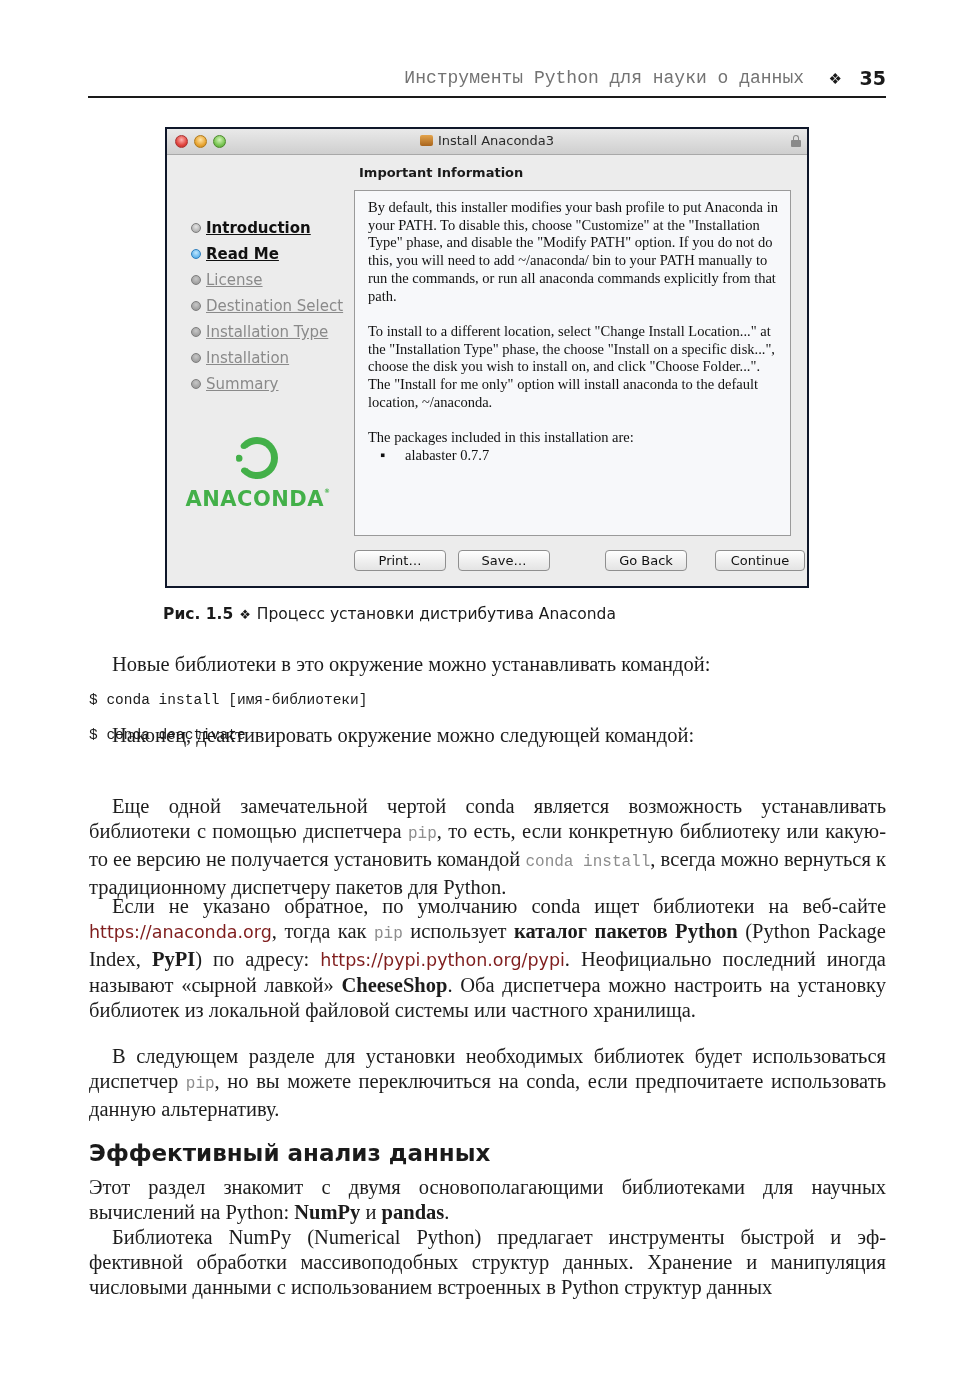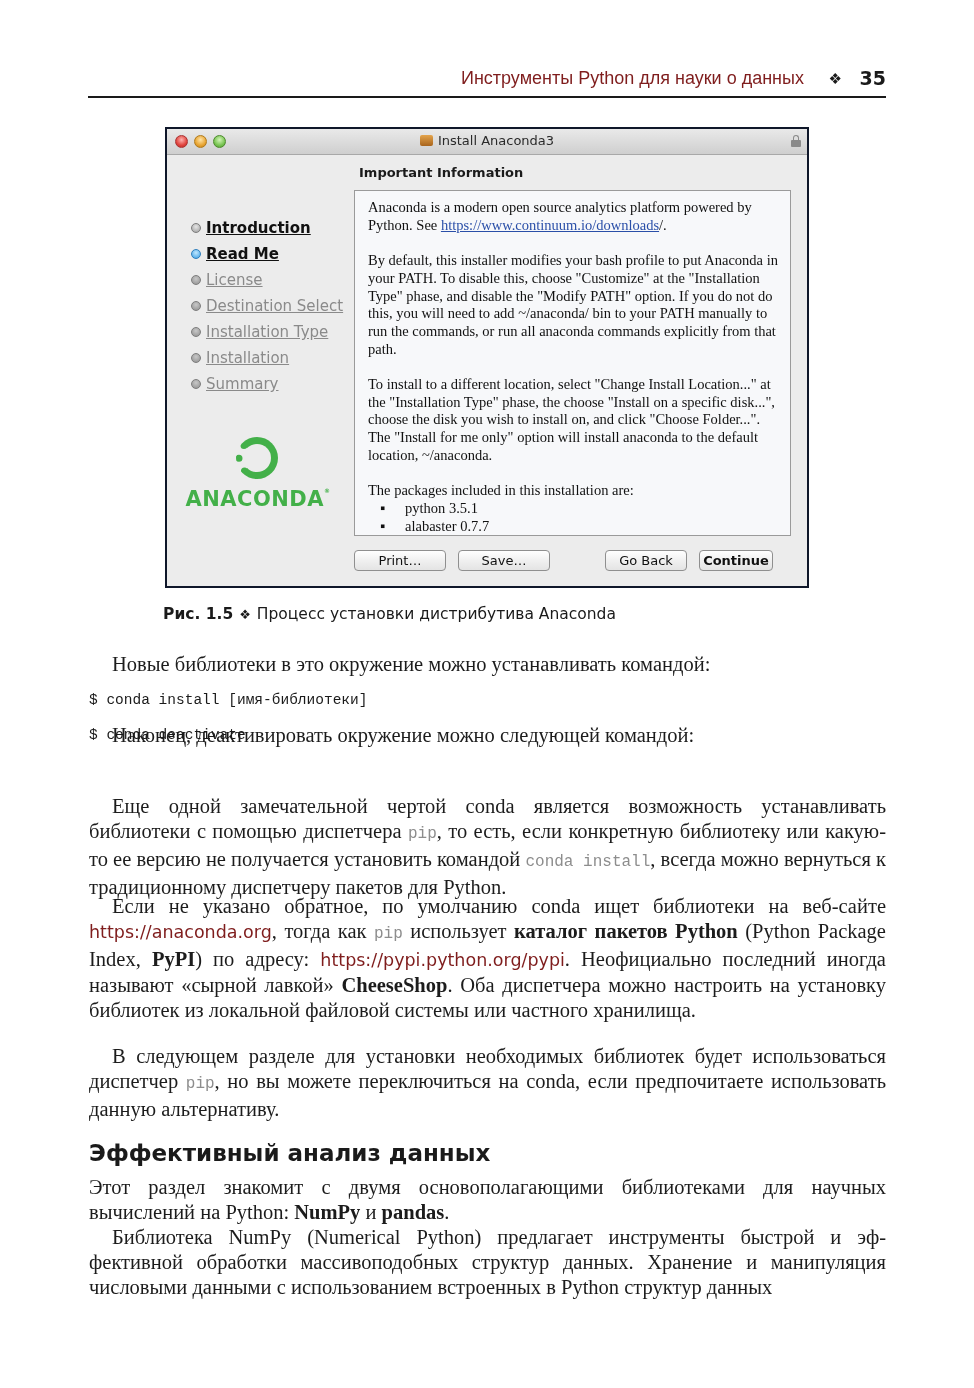--- a/index.html
+++ b/index.html
@@ -1,21 +1,21 @@
 <!DOCTYPE html>
 <html><head>
 <meta charset="utf-8">
 <style>
   * { box-sizing: border-box; margin: 0; padding: 0; }
   html, body { width: 974px; height: 1388px; background: #ffffff; }
   body { position: relative; font-family: "Liberation Serif", serif; color: #1a1a1a; overflow: hidden; }
 
   
   .running-header { position: absolute; left: 88px; top: 64px; width: 798px; height: 34px; border-bottom: 2px solid #1a1a1a; }
-  .running-header .rh-title { position: absolute; right: 82px; top: 4px; font-family: Liberation Sans, sans-serif; font-size: 18px; color: #7f1d1d; text-align: center; }
+  .running-header .rh-title { position: absolute; right: 82px; top: 4px; font-family: Liberation Mono, monospace; font-size: 18px; color: #737373; text-align: center; }
   .running-header .rh-sep { position: absolute; right: 44px; top: 6px; font-size: 15px; color: #1a1a1a; }
   .running-header .rh-page { position: absolute; right: 0; top: 3px; font-family: "DejaVu Sans", sans-serif; font-weight: bold; font-size: 19px; color: #1a1a1a; }
 
   
   .figure { position: absolute; left: 165px; top: 127px; width: 644px; height: 461px; border: 2px solid #0f172a; background: #ececec; }
   .titlebar { position: absolute; left: 0; top: 0; width: 100%; height: 26px; background: linear-gradient(#e9e9e9, #cfcfcf); border-bottom: 1px solid #a8a8a8; }
   .traffic { position: absolute; top: 6px; width: 13px; height: 13px; border-radius: 50%; }
   .traffic.red { left: 8px; background: radial-gradient(circle at 50% 35%, #ffb3b0, #e0443e 60%, #b32a25); border: 1px solid #a33; }
   .traffic.yellow { left: 27px; background: radial-gradient(circle at 50% 35%, #ffe4a6, #e8a534 60%, #c07e16); border: 1px solid #b07a1a; }
   .traffic.green { left: 46px; background: radial-gradient(circle at 50% 35%, #d3f5b8, #79c553 60%, #4f9b30); border: 1px solid #4c8a2c; }
@@ -43,21 +43,21 @@
   .readme p { margin-bottom: 17.7px; }
   .readme a { color: #2a4fa8; text-decoration: underline; }
   .readme ul { list-style: none; margin-top: -17.7px; }
   .readme li { padding-left: 12px; }
   .readme li .bullet { display: inline-block; width: 25px; }
 
   .btn { position: absolute; top: 421px; height: 21px; border: 1px solid #8f8f8f; border-radius: 4px; background: linear-gradient(#ffffff, #f0f0f0 50%, #e4e4e4); font-family: "DejaVu Sans", sans-serif; font-size: 13px; color: #111; text-align: center; line-height: 19px; }
   .btn.print { left: 187px; width: 92px; }
   .btn.save { left: 291px; width: 92px; }
   .btn.back { left: 438px; width: 82px; }
-  .btn.cont { left: 532px; width: 74px; font-weight: bold; }
+  .btn.cont { left: 548px; width: 90px; }
 
   
   .caption { position: absolute; left: 0; width: 779px; top: 605px; text-align: center; font-family: "DejaVu Sans", sans-serif; font-size: 15.5px; color: #1a1a1a; }
   .caption .fig-no { font-weight: bold; }
   .caption .fig-sep { margin: 0 6px; font-size: 13px; }
 
   
   .text { position: absolute; left: 89px; width: 797px; font-family: "Liberation Serif", serif; font-size: 20.5px; line-height: 25px; color: #1c1c1c; text-align: justify; }
   .text.indent { text-indent: 23px; }
   .code { position: absolute; left: 89px; font-family: "Liberation Mono", monospace; font-size: 14.5px; color: #1a1a1a; }
@@ -121,26 +121,24 @@
         <span>Summary</span>
       </li>
   </ul>
 
   <div class="logo">
     <div class="ring"></div>
     <div class="wordmark"><span>ANACONDA</span><span class="reg">®</span></div>
   </div>
 
   <div class="readme">
-    <p><span>Anaconda is a modern open source analytics platform powered by Python.  See </span><a>https://www.continuum.io/downloads</a><span>/.</span></p>
     <p>By default, this installer modifies your bash profile to put Anaconda in your PATH.  To disable this, choose "Customize" at the "Installation Type" phase, and disable the "Modify PATH" option.  If you do not do this, you will need to add ~/anaconda/ bin to your PATH manually to run the commands, or run all anaconda commands explicitly from that path.</p>
     <p>To install to a different location, select "Change Install Location..." at the "Installation Type" phase, the choose "Install on a specific disk...", choose the disk you wish to install on, and click "Choose Folder...".  The "Install for me only" option will install anaconda to the default location, ~/anaconda.</p>
     <p>The packages included in this installation are:</p>
     <ul>
-      <li><span class="bullet">▪</span><span>python 3.5.1</span></li>
       <li><span class="bullet">▪</span><span>alabaster 0.7.7</span></li>
     </ul>
   </div>
 
   <div class="btn print">Print…</div>
   <div class="btn save">Save…</div>
   <div class="btn back">Go Back</div>
   <div class="btn cont">Continue</div>
 </div>
 

